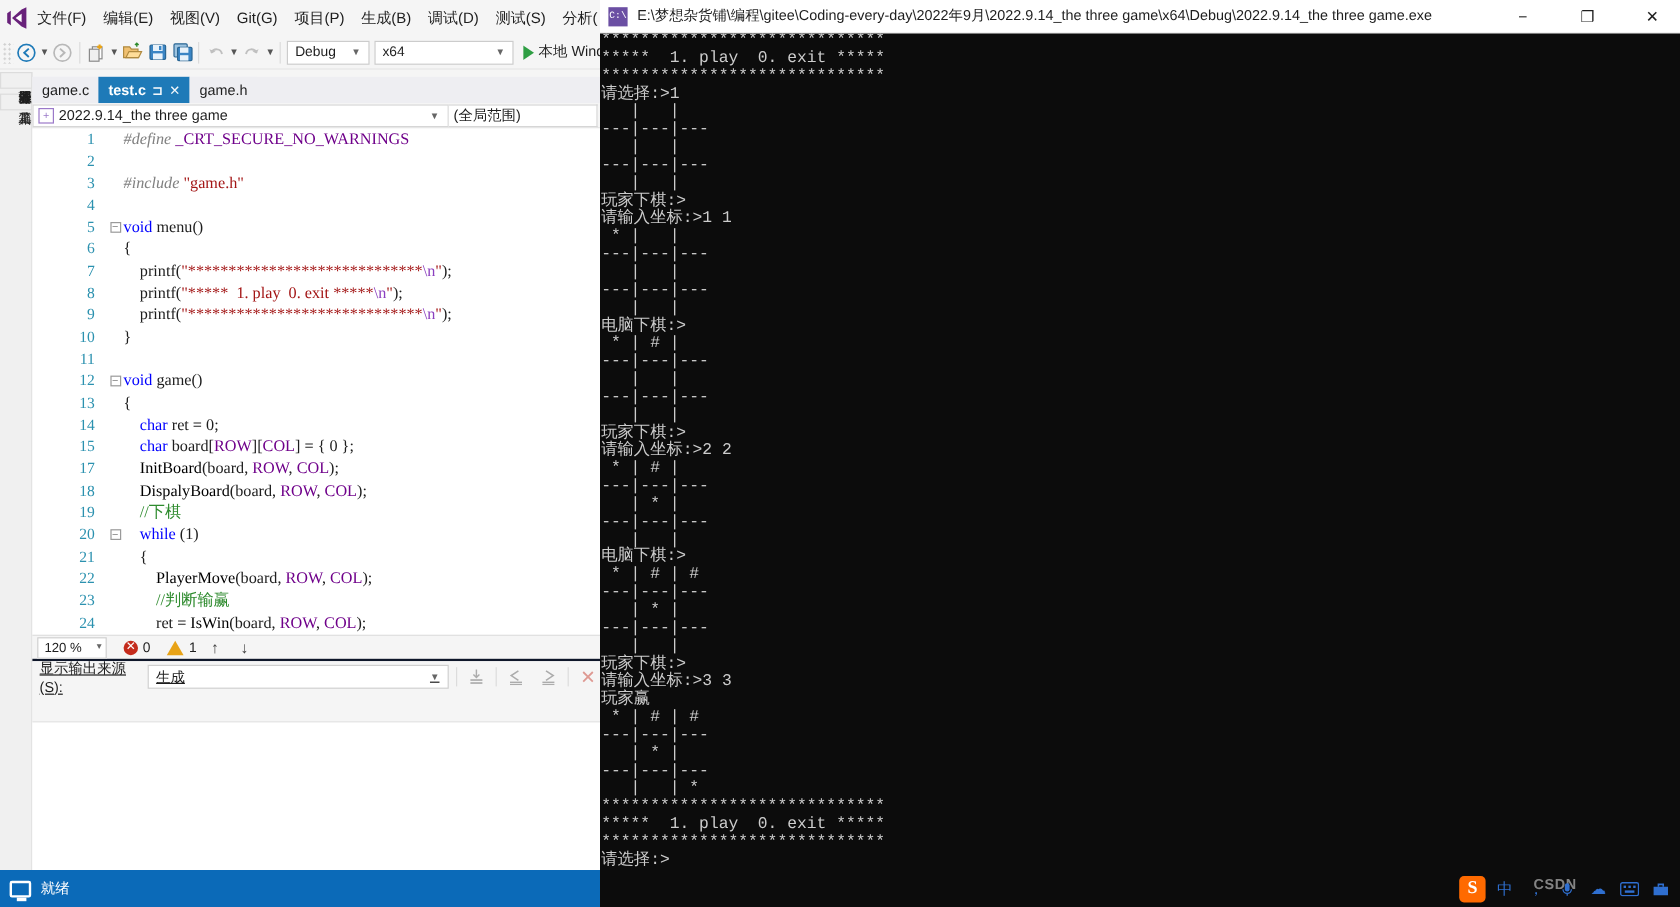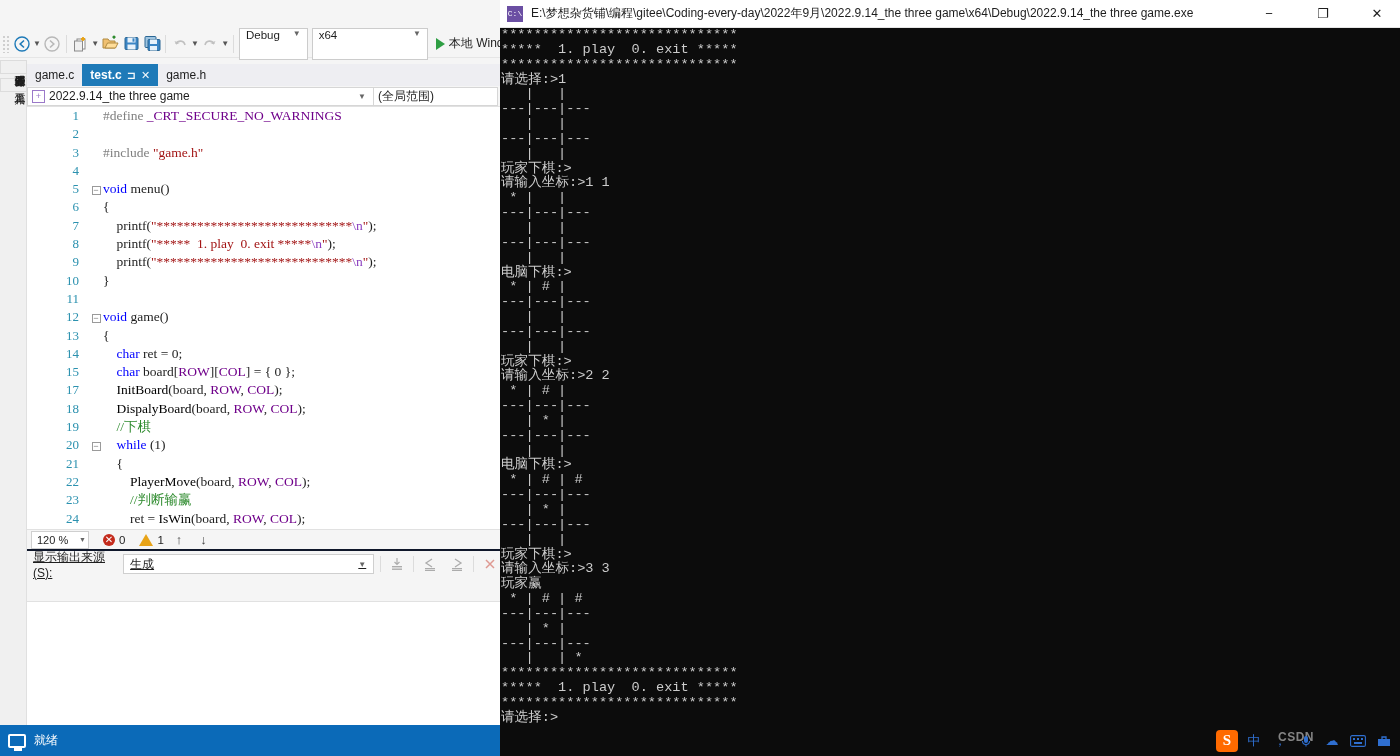--- a/index.html
+++ b/index.html
@@ -42,22 +42,22 @@
   }
   .tb-grip { width: 10px; height: 18px; margin-left: 2px;
     background-image: radial-gradient(#cfcfcf 1px, transparent 1px);
     background-size: 4px 4px; }
   .tb-icon { width: 22px; height: 22px; display: flex; align-items: center;
     justify-content: center; position: relative; }
   .tb-caret { width: 10px; height: 22px; display: flex; align-items: center;
     justify-content: center; font-size: 8px; color: #555; }
   .tb-sep { width: 1px; height: 18px; background: #dcdcdc; margin: 0 3px; }
   .tb-combo {
-    height: 32px; border: 1px solid #cccccc; background: #fff;
-    font-size: 11.5px; color: #1e1e1e; display: flex; align-items: flex-start;
+    height: 20px; border: 1px solid #cccccc; background: #fff;
+    font-size: 11.5px; color: #1e1e1e; display: flex; align-items: center;
     padding: 0 2px 0 6px; margin: 0 2px; position: relative;
   }
   .tb-combo .lbl { flex: 1; white-space: nowrap; overflow: hidden; }
   .tb-combo .cv { font-size: 8px; color: #666; padding: 0 4px; }
   .tb-run { display: flex; align-items: center; gap: 4px; margin-left: 6px;
     font-size: 12px; color: #1e1e1e; white-space: nowrap; overflow: hidden; }
   .play-tri { width: 0; height: 0; border-left: 9px solid #2e9e43;
     border-top: 6px solid transparent; border-bottom: 6px solid transparent; }
 
   
@@ -116,21 +116,21 @@
     font-family: "Liberation Serif", serif; }
   .fold { width: 14px; flex: none; text-align: center; color: #808080;
     font-size: 11px; font-family: "Liberation Sans", sans-serif; }
   .code-txt { flex: 1; color: #1e1e1e; }
   .kw  { color: #0000ff; }
   .kw2 { color: #000000; }
   .str { color: #a31515; }
   .esc { color: #8b3fbf; }
   .mac { color: #6f008a; }
   .cmt { color: #2e8b2e; }
-  .pp  { color: #808080; }
+  .pp  { color: #808080; font-style: italic; }
 
   
   #vs-editstat {
     position: absolute; left: 27px; top: 529px; width: 473px; height: 22px;
     background: #f5f5f5; display: flex; align-items: center; gap: 6px;
     border-top: 1px solid #e1e1e1; border-bottom: 2px solid #0f172a;
     font-size: 11.5px; color: #1e1e1e; padding-left: 4px;
   }
   .zoom-box { width: 58px; height: 18px; border: 1px solid #cfcfcf;
     background: #fff; display: flex; align-items: center; padding: 0 2px 0 5px;
@@ -225,20 +225,38 @@
     font-size: 12px; color: #9a9a9a; font-weight: bold;
     letter-spacing: .5px; opacity: .85; }
 </style>
 </head>
 <body>
 
 <div id="root">
 
   <div id="vs-window">
 
+    <div id="vs-menubar">
+      <div class="vs-logo">
+        <svg width="20" height="20" viewBox="0 0 20 20">
+          <path d="M2,6 L5,4 L5,16 L2,14 Z" fill="#68217a"></path>
+          <path d="M6,10 L14,3 L18,1 L18,19 L14,17 Z" fill="#68217a"></path>
+          <path d="M14,6.5 L9,10 L14,13.5 Z" fill="#ffffff"></path>
+        </svg>
+      </div>
+      <div class="vs-menu-item">文件(F)</div>
+      <div class="vs-menu-item">编辑(E)</div>
+      <div class="vs-menu-item">视图(V)</div>
+      <div class="vs-menu-item">Git(G)</div>
+      <div class="vs-menu-item">项目(P)</div>
+      <div class="vs-menu-item">生成(B)</div>
+      <div class="vs-menu-item">调试(D)</div>
+      <div class="vs-menu-item">测试(S)</div>
+      <div class="vs-menu-item">分析(</div>
+    </div>
 
     <div id="vs-toolbar">
       <div class="tb-grip"></div>
       <div class="tb-icon">
         <svg width="16" height="16" viewBox="0 0 16 16">
           <circle cx="8" cy="8" r="7" fill="none" stroke="#1e7ab8" stroke-width="1.4"></circle>
           <path d="M10,4.5 L6.2,8 L10,11.5" fill="none" stroke="#1e7ab8" stroke-width="1.6"></path>
         </svg>
       </div>
       <div class="tb-caret">▼</div>

